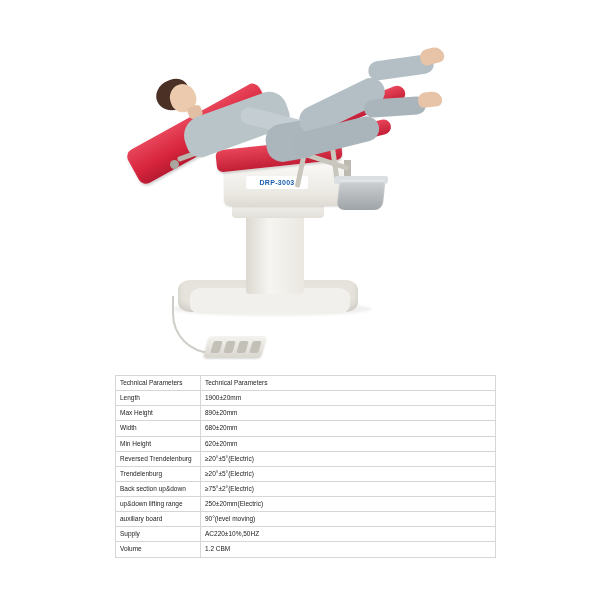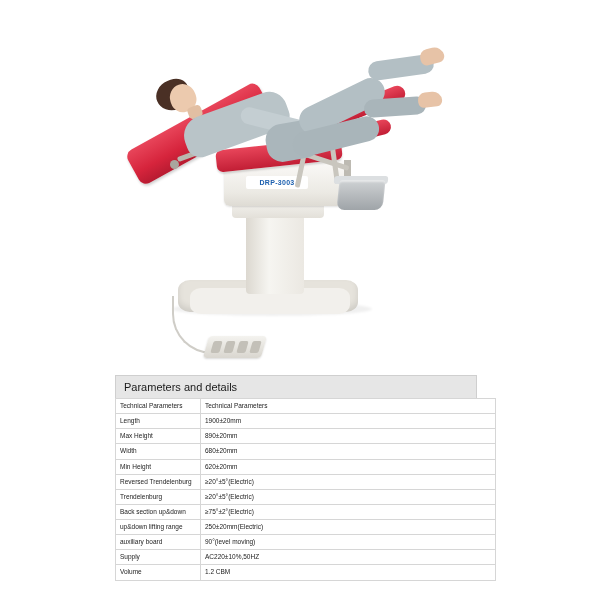--- a/index.html
+++ b/index.html
@@ -492,21 +492,20 @@
         <div class="shin-up"></div>
         <div class="shin-lo"></div>
         <div class="foot1"></div>
         <div class="foot2"></div>
       </div>
 
     </div>
   </div>
 
   <div class="params">
-    <div class="params-header">Parameters and details</div>
     <table class="spec">
       <tbody id="spec-body">
           <tr>
             <td class="label">Technical Parameters</td>
             <td class="value">Technical Parameters</td>
           </tr>
           <tr>
             <td class="label">Length</td>
             <td class="value">1900±20mm</td>
           </tr>

